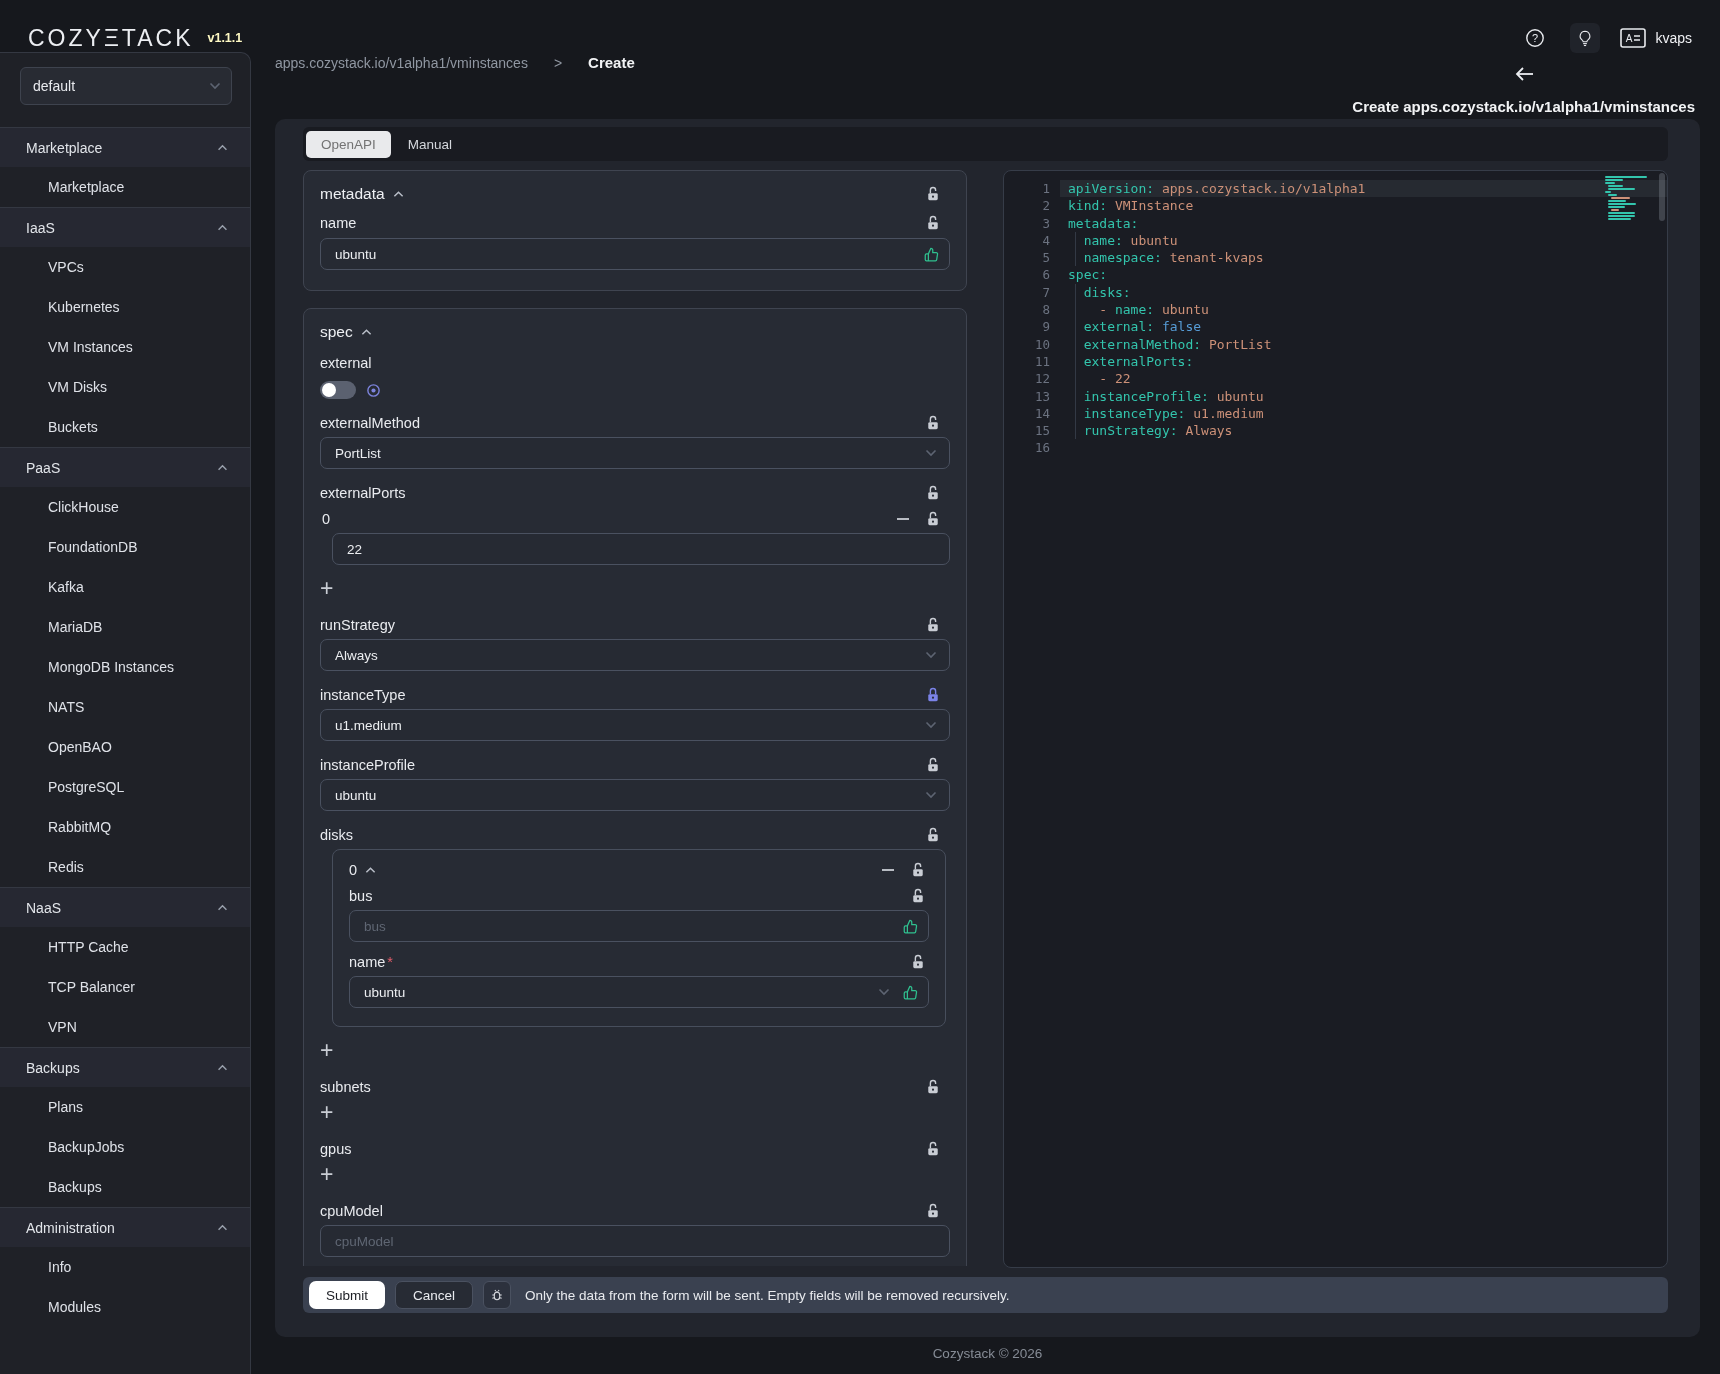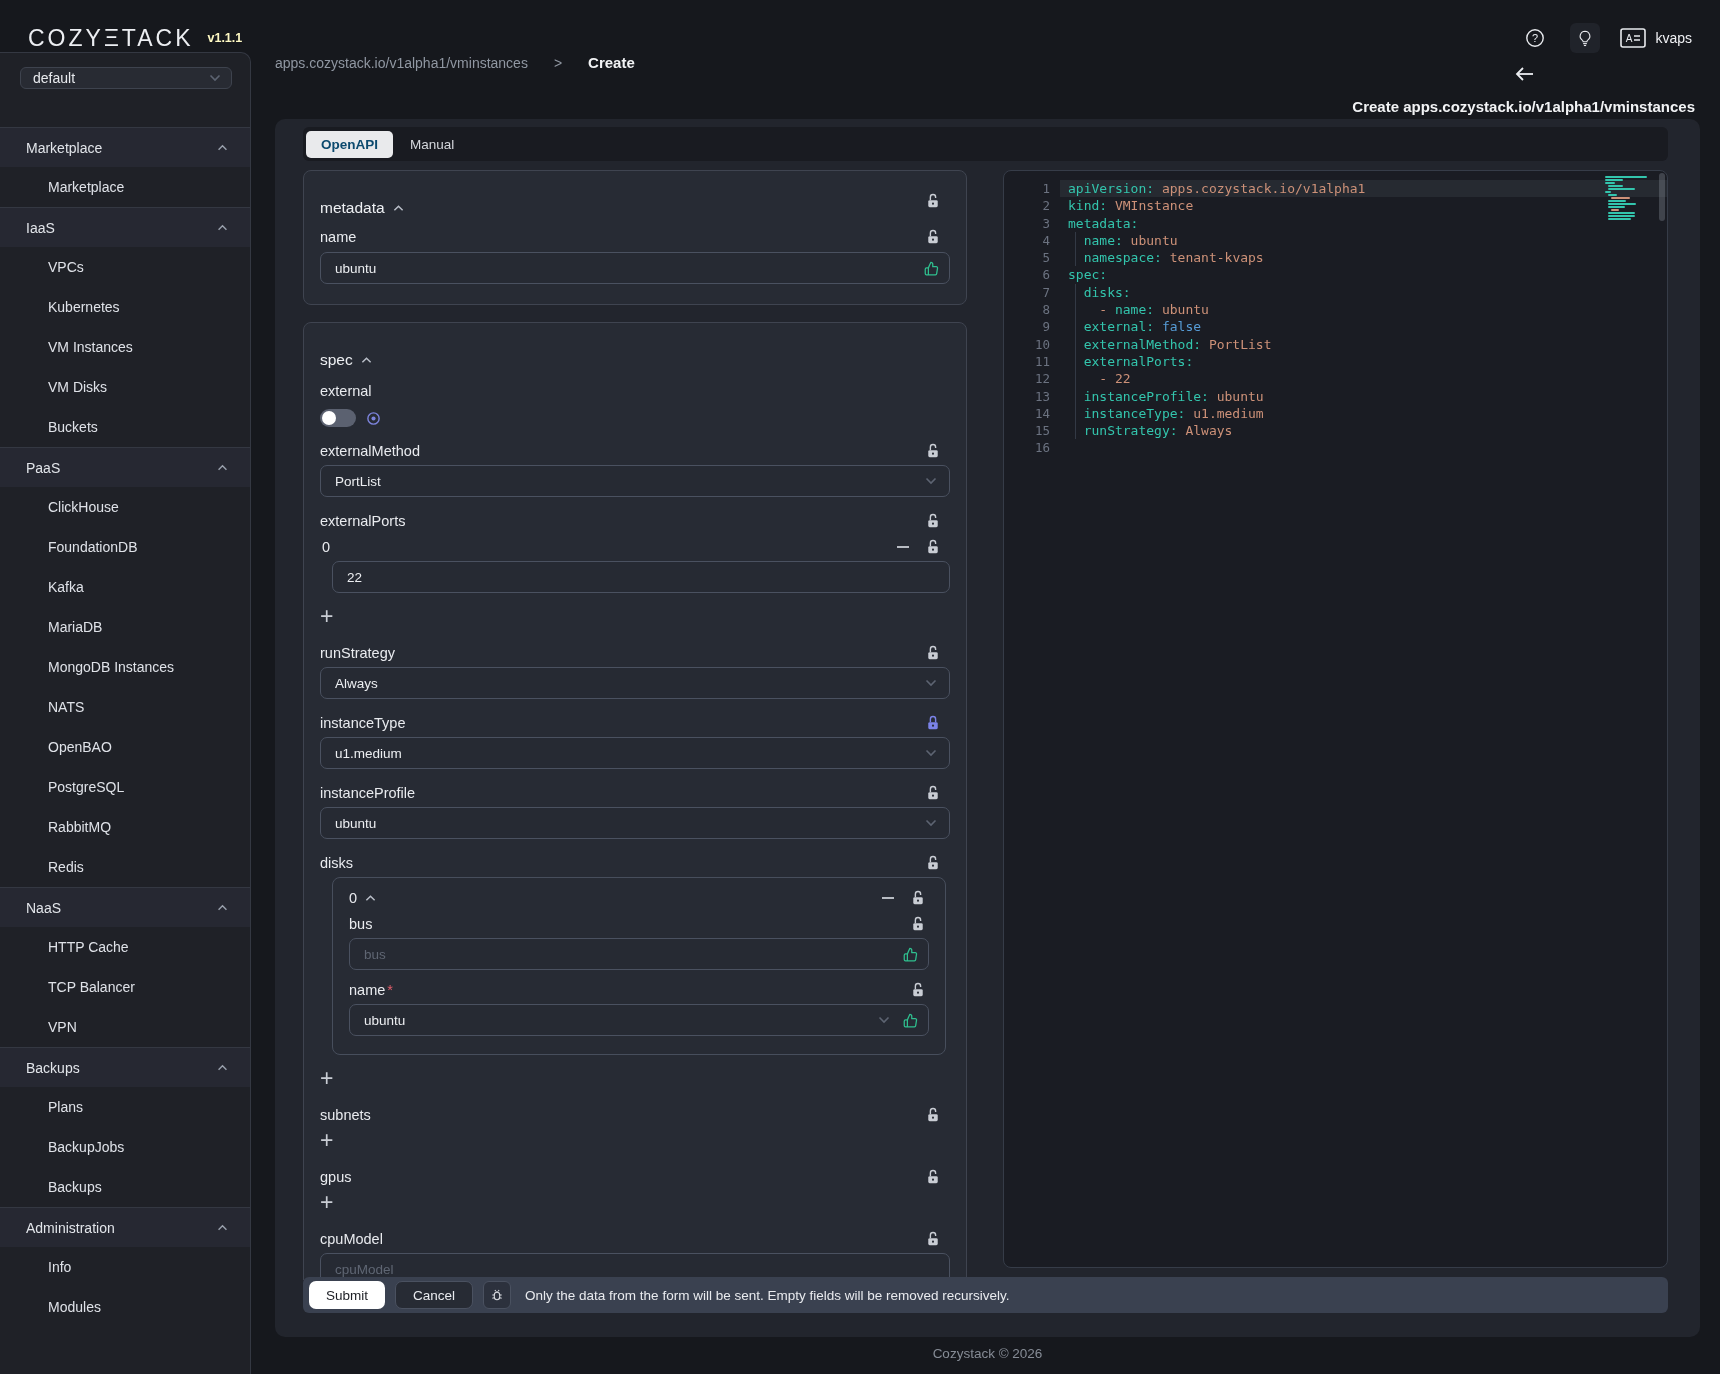--- a/index.html
+++ b/index.html
@@ -12,46 +12,46 @@
   .version { margin-left:14px; font-size:12.5px; font-weight:700; color:#fef9c3; }
   .hright { position:absolute; right:28px; top:0; height:52px; display:flex; align-items:center; gap:20px; }
   .iconbtn { width:30px; height:30px; display:flex; align-items:center; justify-content:center; border-radius:6px; cursor:pointer; }
   .iconbtn.lit { background:#20232a; }
   .userwrap { display:flex; align-items:center; gap:9px; }
   .username { font-size:14px; font-weight:500; color:#f0f1f4; }
 
   
   .sidebar { position:absolute; left:0; top:52px; width:251px; height:1322px; background:#1f2127;
     border-top:1px solid #343842; border-right:1px solid #343842; border-top-right-radius:10px; overflow:hidden; }
-  .nsselect { position:absolute; left:20px; top:14px; width:212px; height:22px; background:#282b33;
+  .nsselect { position:absolute; left:20px; top:14px; width:212px; height:38px; background:#282b33;
     border:1px solid #3e434e; border-radius:6px; display:flex; align-items:center; padding:0 12px; font-size:14px; color:#e8eaee; cursor:pointer; }
   .nsselect .chev { position:absolute; right:10px; }
   .nav { position:absolute; left:0; top:74px; width:250px; }
   .navsection { height:40px; background:#262832; border-top:1px solid #343842; display:flex; align-items:center;
     padding:0 22px 0 26px; font-size:14px; color:#e2e5ea; cursor:pointer; justify-content:space-between; }
   .navitem { height:40px; display:flex; align-items:center; padding-left:48px; font-size:14px; color:#dfe2e8; cursor:pointer; }
 
   
   .breadcrumb { position:absolute; left:275px; top:54px; display:flex; align-items:flex-end; gap:26px; font-size:14px; color:#9097a2; }
   .breadcrumb .cur { color:#f2f3f5; font-size:15px; font-weight:600; }
   .pagetitle { position:absolute; top:66px; right:25px; display:flex; align-items:center; gap:16px;flex-direction:column; }
   .pagetitle .txt { font-size:15px; font-weight:700; color:#f2f3f5; }
 
   
   .card { position:absolute; left:275px; top:119px; width:1425px; height:1218px; background:#22252d; border-radius:10px; }
   .tabstrip { position:absolute; left:28px; top:8px; width:1365px; height:34px; background:#191b21; border-radius:6px;
     display:flex; align-items:center; padding:3px; gap:2px; }
   .tab { font-size:13.5px; padding:6px 15px; border-radius:5px; color:#d4d7dc; cursor:pointer; }
-  .tab.active { background:#e9eaec; color:#0c4a6e; font-weight:700; }
+  .tab.active { background:#e9eaec; color:#737373; font-weight:400; }
 
   
   .formcol { position:absolute; left:28px; top:51px; width:664px; }
   .panel { background:#272b34; border:1px solid #3f4450; border-radius:8px; padding:14px 16px 20px 16px; }
   .specwrap { margin-top:17px; height:958px; overflow:hidden; }
-  .ptitle { display:flex; align-items:center; gap:8px; font-size:15.5px; color:#eef0f3;margin-top:14px; }
+  .ptitle { display:flex; align-items:center; gap:8px; font-size:15.5px; color:#eef0f3; }
   .lrow { display:flex; align-items:center; justify-content:space-between; margin-top:16px; }
   .lrow .lab { font-size:14.5px; color:#e9ebef; display:flex; align-items:center; }
   .req { color:#e25d6a; margin-left:2px; }
   .rowicons { display:flex; align-items:center; gap:16px; margin-right:10px; }
   .control { margin-top:6px; height:32px; background:#262a33; border:1px solid #4a5160; border-radius:7px;
     position:relative; display:flex; align-items:center; padding:0 14px; font-size:13.5px; color:#eceef1; }
   .control input { background:transparent; border:none; outline:none; color:#eceef1; font-size:13.5px;
     font-family:"Liberation Sans",sans-serif; width:90%; }
   .control input::placeholder { color:#5f6673; }
   .control .chev { position:absolute; right:12px; }

